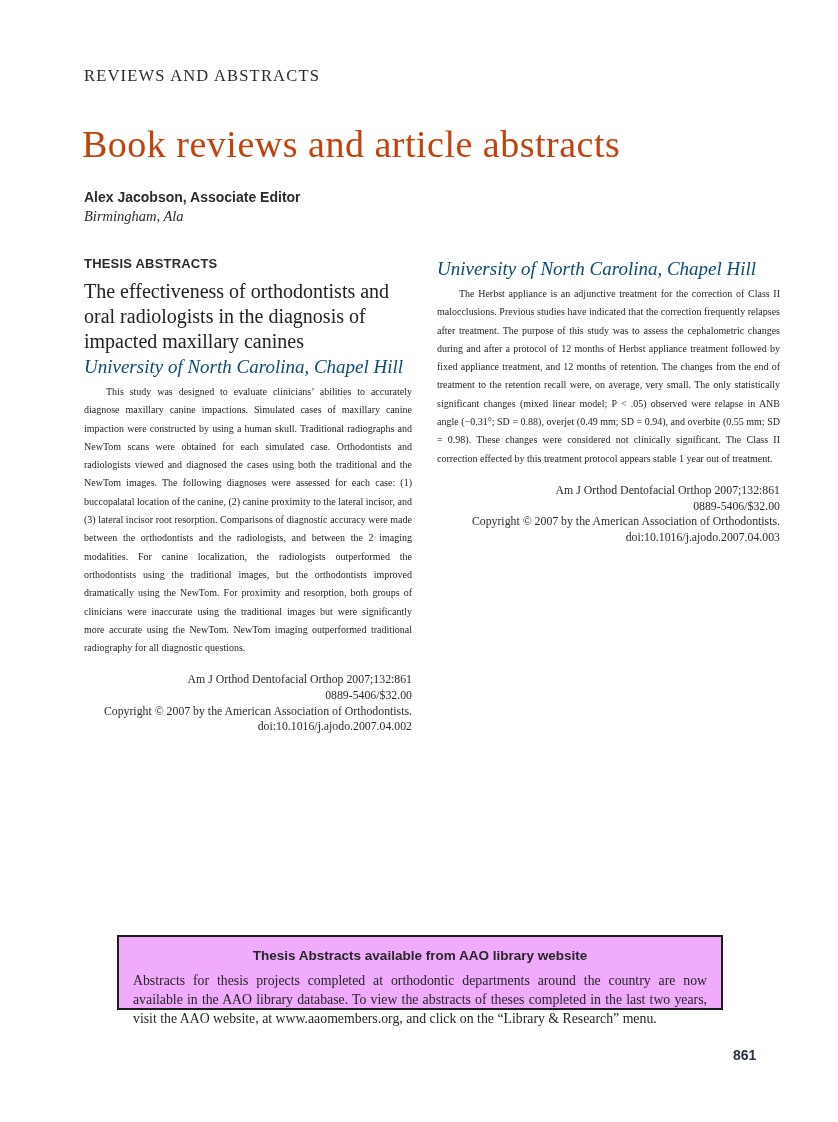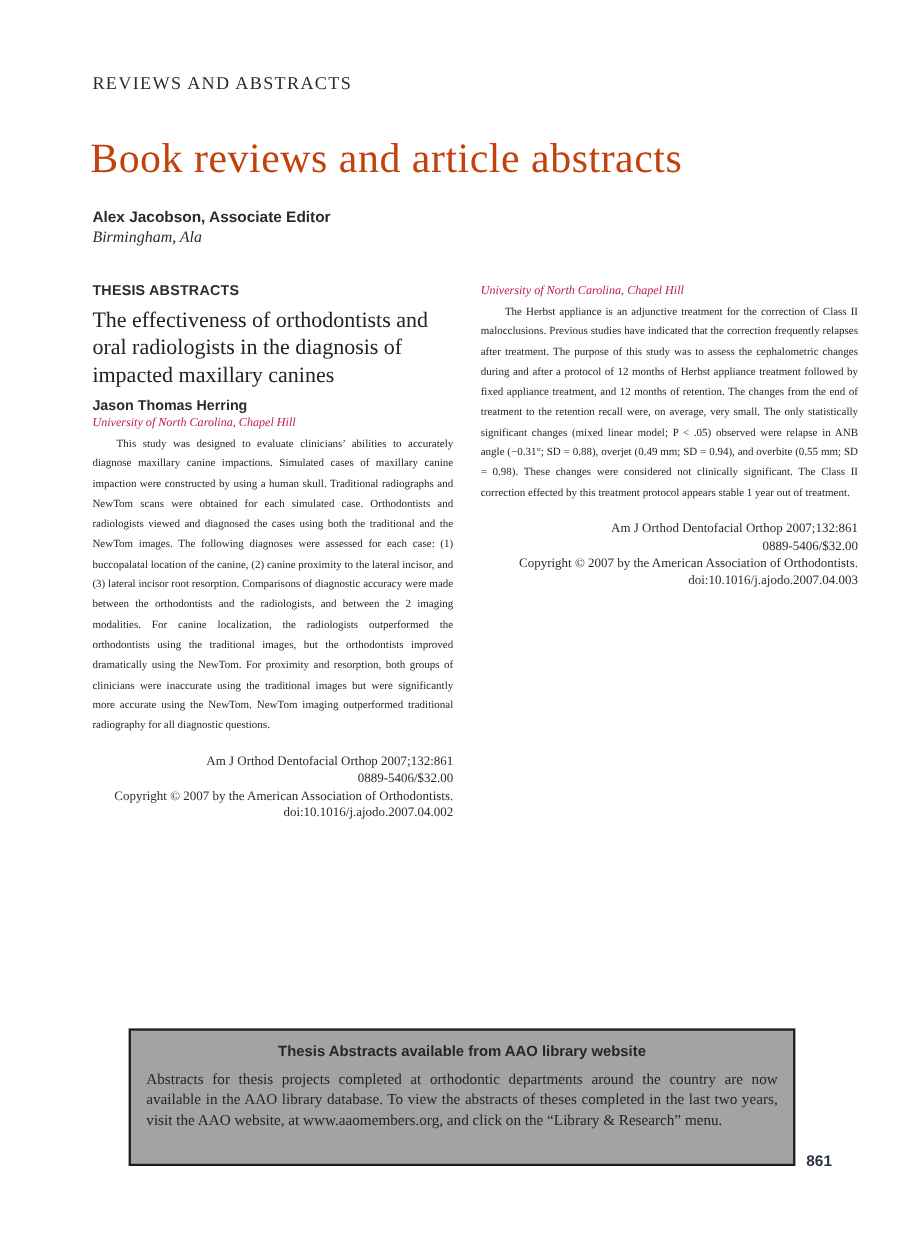--- a/index.html
+++ b/index.html
@@ -78,22 +78,22 @@
   }
   .article-author {
     font-family: "Liberation Sans", "DejaVu Sans", sans-serif;
     font-weight: bold;
     font-size: 13px;
     color: #2b2b2b;
     margin-top: 7px;
   }
   .article-affiliation {
     font-style: italic;
-    font-size: 11px;
-    color: #be185d;
+    font-size: 19px;
+    color: #0c4a6e;
     margin-top: 2px;
   }
   .article-body {
     margin-top: 5px;
     font-size: 10px;
     line-height: 18.3px;
     text-align: justify;
     text-indent: 22px;
     color: #242424;
   }
@@ -103,23 +103,23 @@
     line-height: 15.6px;
     color: #2b2b2b;
     text-align: right;
   }
 
   .notice-box {
     position: absolute;
     left: 117px;
     top: 931px;
     width: 606px;
-    height: 125px;
+    height: 75px;
     border: 2px solid #1c1c1c;
-    background: #a3a3a3;
+    background: #f0abfc;
   }
   .notice-title {
     margin-top: 11px;
     text-align: center;
     font-family: "Liberation Sans", "DejaVu Sans", sans-serif;
     font-weight: bold;
     font-size: 13.5px;
     color: #262626;
   }
   .notice-body {
@@ -154,21 +154,20 @@
 
   <div class="columns">
 
     <div class="col-left">
       <div class="section-label">THESIS ABSTRACTS</div>
 
       <div>
         <h2 class="article-title prelined">The effectiveness of orthodontists and
 oral radiologists in the diagnosis of
 impacted maxillary canines</h2>
-        <div class="article-author">Jason Thomas Herring</div>
         <div class="article-affiliation">University of North Carolina, Chapel Hill</div>
         <p class="article-body">This study was designed to evaluate clinicians’ abilities to accurately diagnose maxillary canine impactions. Simulated cases of maxillary canine impaction were constructed by using a human skull. Traditional radiographs and NewTom scans were obtained for each simulated case. Orthodontists and radiologists viewed and diagnosed the cases using both the traditional and the NewTom images. The following diagnoses were assessed for each case: (1) buccopalatal location of the canine, (2) canine proximity to the lateral incisor, and (3) lateral incisor root resorption. Comparisons of diagnostic accuracy were made between the orthodontists and the radiologists, and between the 2 imaging modalities. For canine localization, the radiologists outperformed the orthodontists using the traditional images, but the orthodontists improved dramatically using the NewTom. For proximity and resorption, both groups of clinicians were inaccurate using the traditional images but were significantly more accurate using the NewTom. NewTom imaging outperformed traditional radiography for all diagnostic questions.</p>
         <div class="citation prelined">Am J Orthod Dentofacial Orthop 2007;132:861
 0889-5406/$32.00
 Copyright © 2007 by the American Association of Orthodontists.
 doi:10.1016/j.ajodo.2007.04.002</div>
       </div>
     </div>
 
     <div class="col-right">

